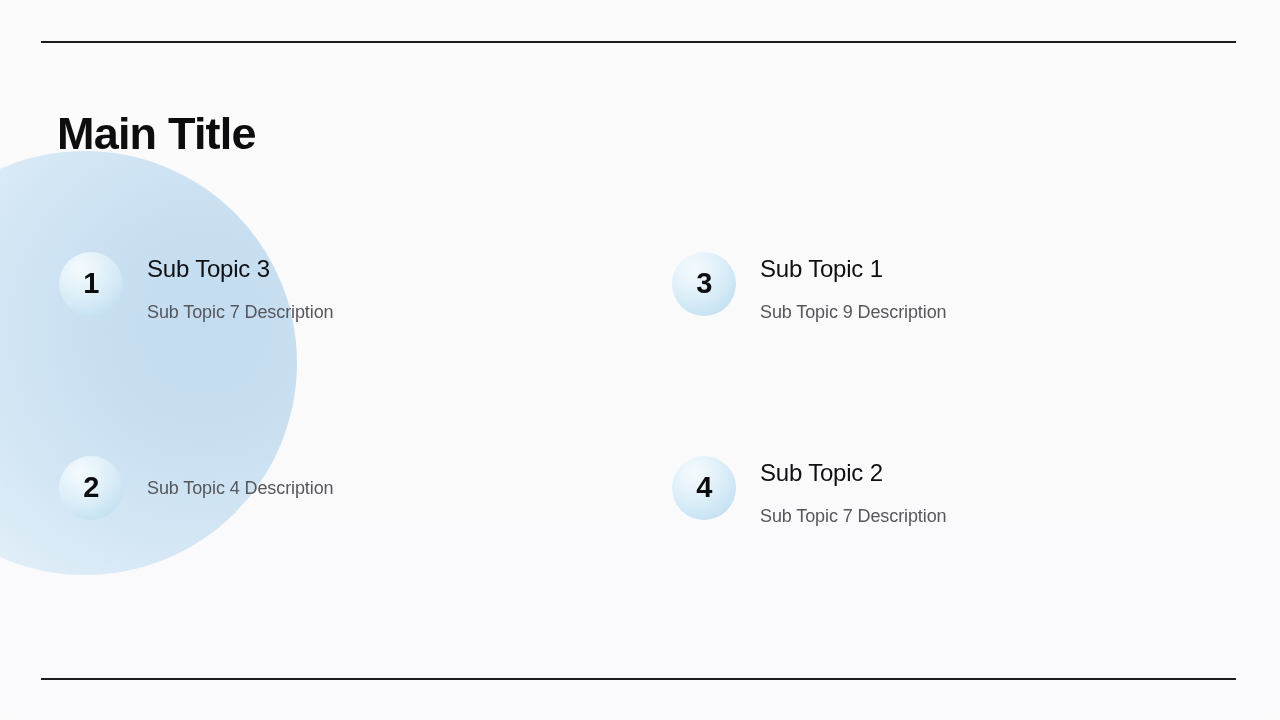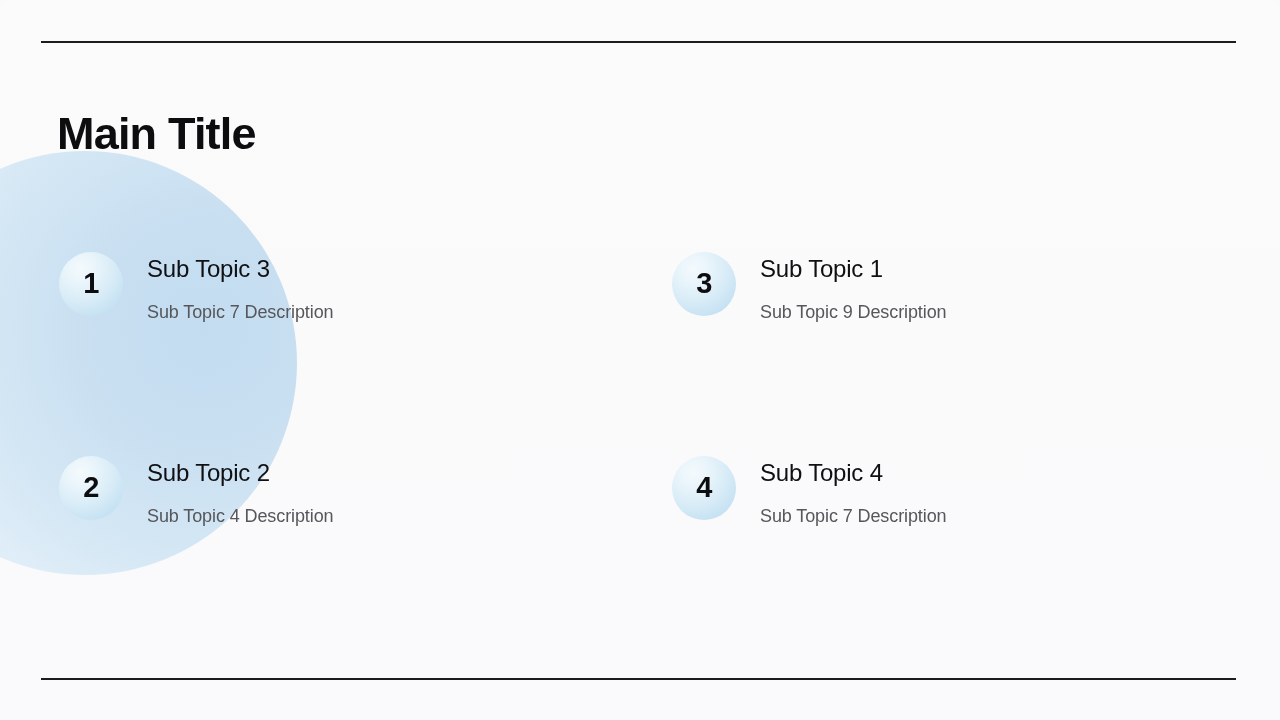--- a/index.html
+++ b/index.html
@@ -174,39 +174,38 @@
         <p class="topic-heading">Sub Topic 3</p>
         <p class="topic-desc">Sub Topic 7 Description</p>
       </div>
     </div>
 
     <div class="topic topic-2">
       <div class="badge">
         <span class="badge-num">2</span>
       </div>
       <div class="topic-text">
-        <p class="topic-heading">Sub Topic 2</p>
         <p class="topic-desc">Sub Topic 4 Description</p>
       </div>
     </div>
 
     <div class="topic topic-3">
       <div class="badge">
         <span class="badge-num">3</span>
       </div>
       <div class="topic-text">
         <p class="topic-heading">Sub Topic 1</p>
         <p class="topic-desc">Sub Topic 9 Description</p>
       </div>
     </div>
 
     <div class="topic topic-4">
       <div class="badge">
         <span class="badge-num">4</span>
       </div>
       <div class="topic-text">
-        <p class="topic-heading">Sub Topic 4</p>
+        <p class="topic-heading">Sub Topic 2</p>
         <p class="topic-desc">Sub Topic 7 Description</p>
       </div>
     </div>
 
   </div>
 </div>
 
 </body></html>

